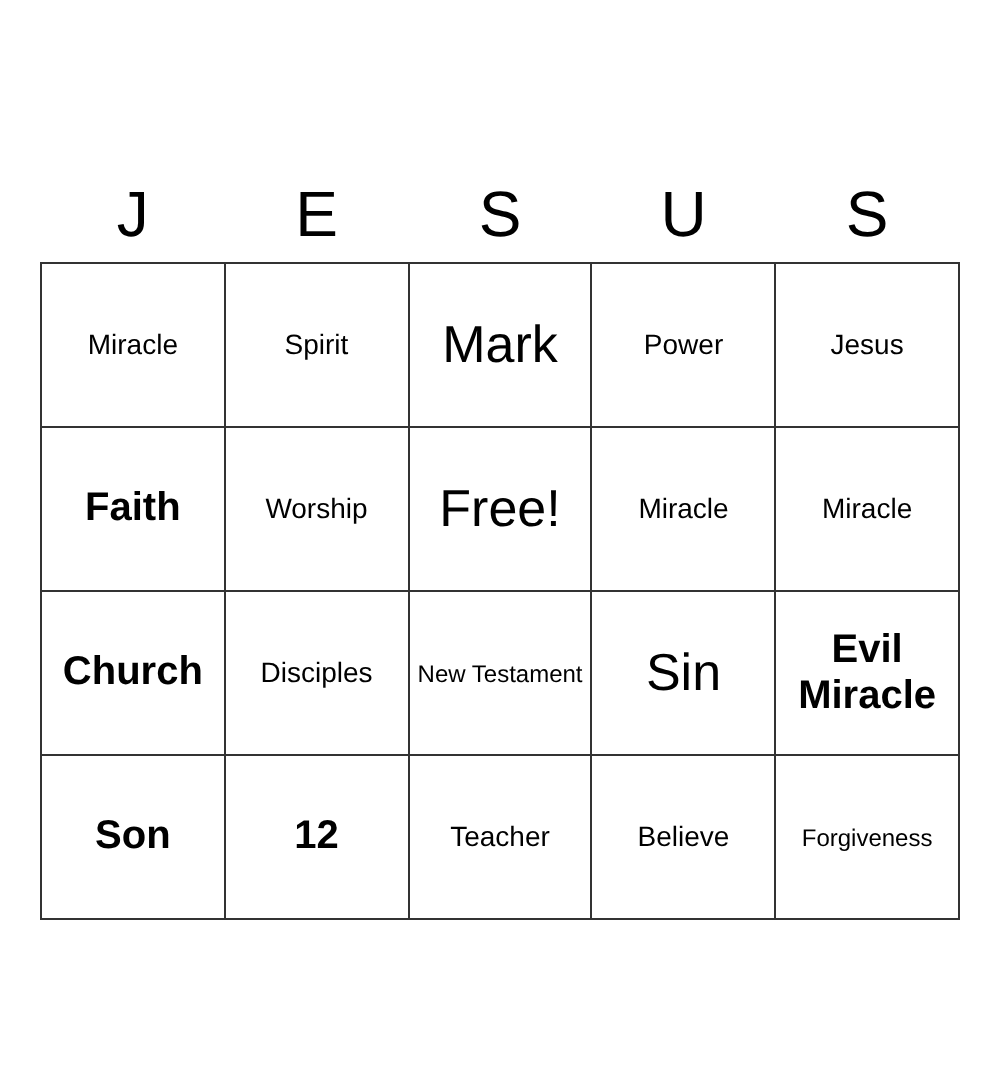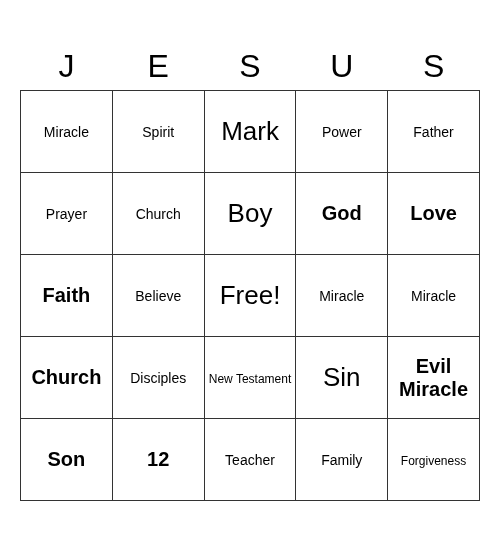--- a/index.html
+++ b/index.html
@@ -61,44 +61,37 @@
         <th>U</th>
         <th>S</th>
       </tr>
   </thead>
   <tbody id="body-rows">
   <tr>
         <td><span class="cell-normal">Miracle</span></td>
         <td><span class="cell-normal">Spirit</span></td>
         <td><span class="cell-large">Mark</span></td>
         <td><span class="cell-normal">Power</span></td>
-        <td><span class="cell-normal">Father</span></td>
-      </tr>
-      <tr>
-        <td><span class="cell-normal">Prayer</span></td>
-        <td><span class="cell-normal">Church</span></td>
-        <td><span class="cell-large">Boy</span></td>
-        <td><span class="cell-medium">God</span></td>
-        <td><span class="cell-medium">Love</span></td>
+        <td><span class="cell-normal">Jesus</span></td>
       </tr>
       <tr>
         <td><span class="cell-medium">Faith</span></td>
-        <td><span class="cell-normal">Believe</span></td>
+        <td><span class="cell-normal">Worship</span></td>
         <td><span class="cell-large">Free!</span></td>
         <td><span class="cell-normal">Miracle</span></td>
         <td><span class="cell-normal">Miracle</span></td>
       </tr>
       <tr>
         <td><span class="cell-medium">Church</span></td>
         <td><span class="cell-normal">Disciples</span></td>
         <td><span class="cell-small">New Testament</span></td>
         <td><span class="cell-large">Sin</span></td>
         <td><span class="cell-medium">Evil Miracle</span></td>
       </tr>
       <tr>
         <td><span class="cell-medium">Son</span></td>
         <td><span class="cell-medium">12</span></td>
         <td><span class="cell-normal">Teacher</span></td>
-        <td><span class="cell-normal">Family</span></td>
+        <td><span class="cell-normal">Believe</span></td>
         <td><span class="cell-small">Forgiveness</span></td>
       </tr>
     </tbody>
 </table>
 
 </body></html>

